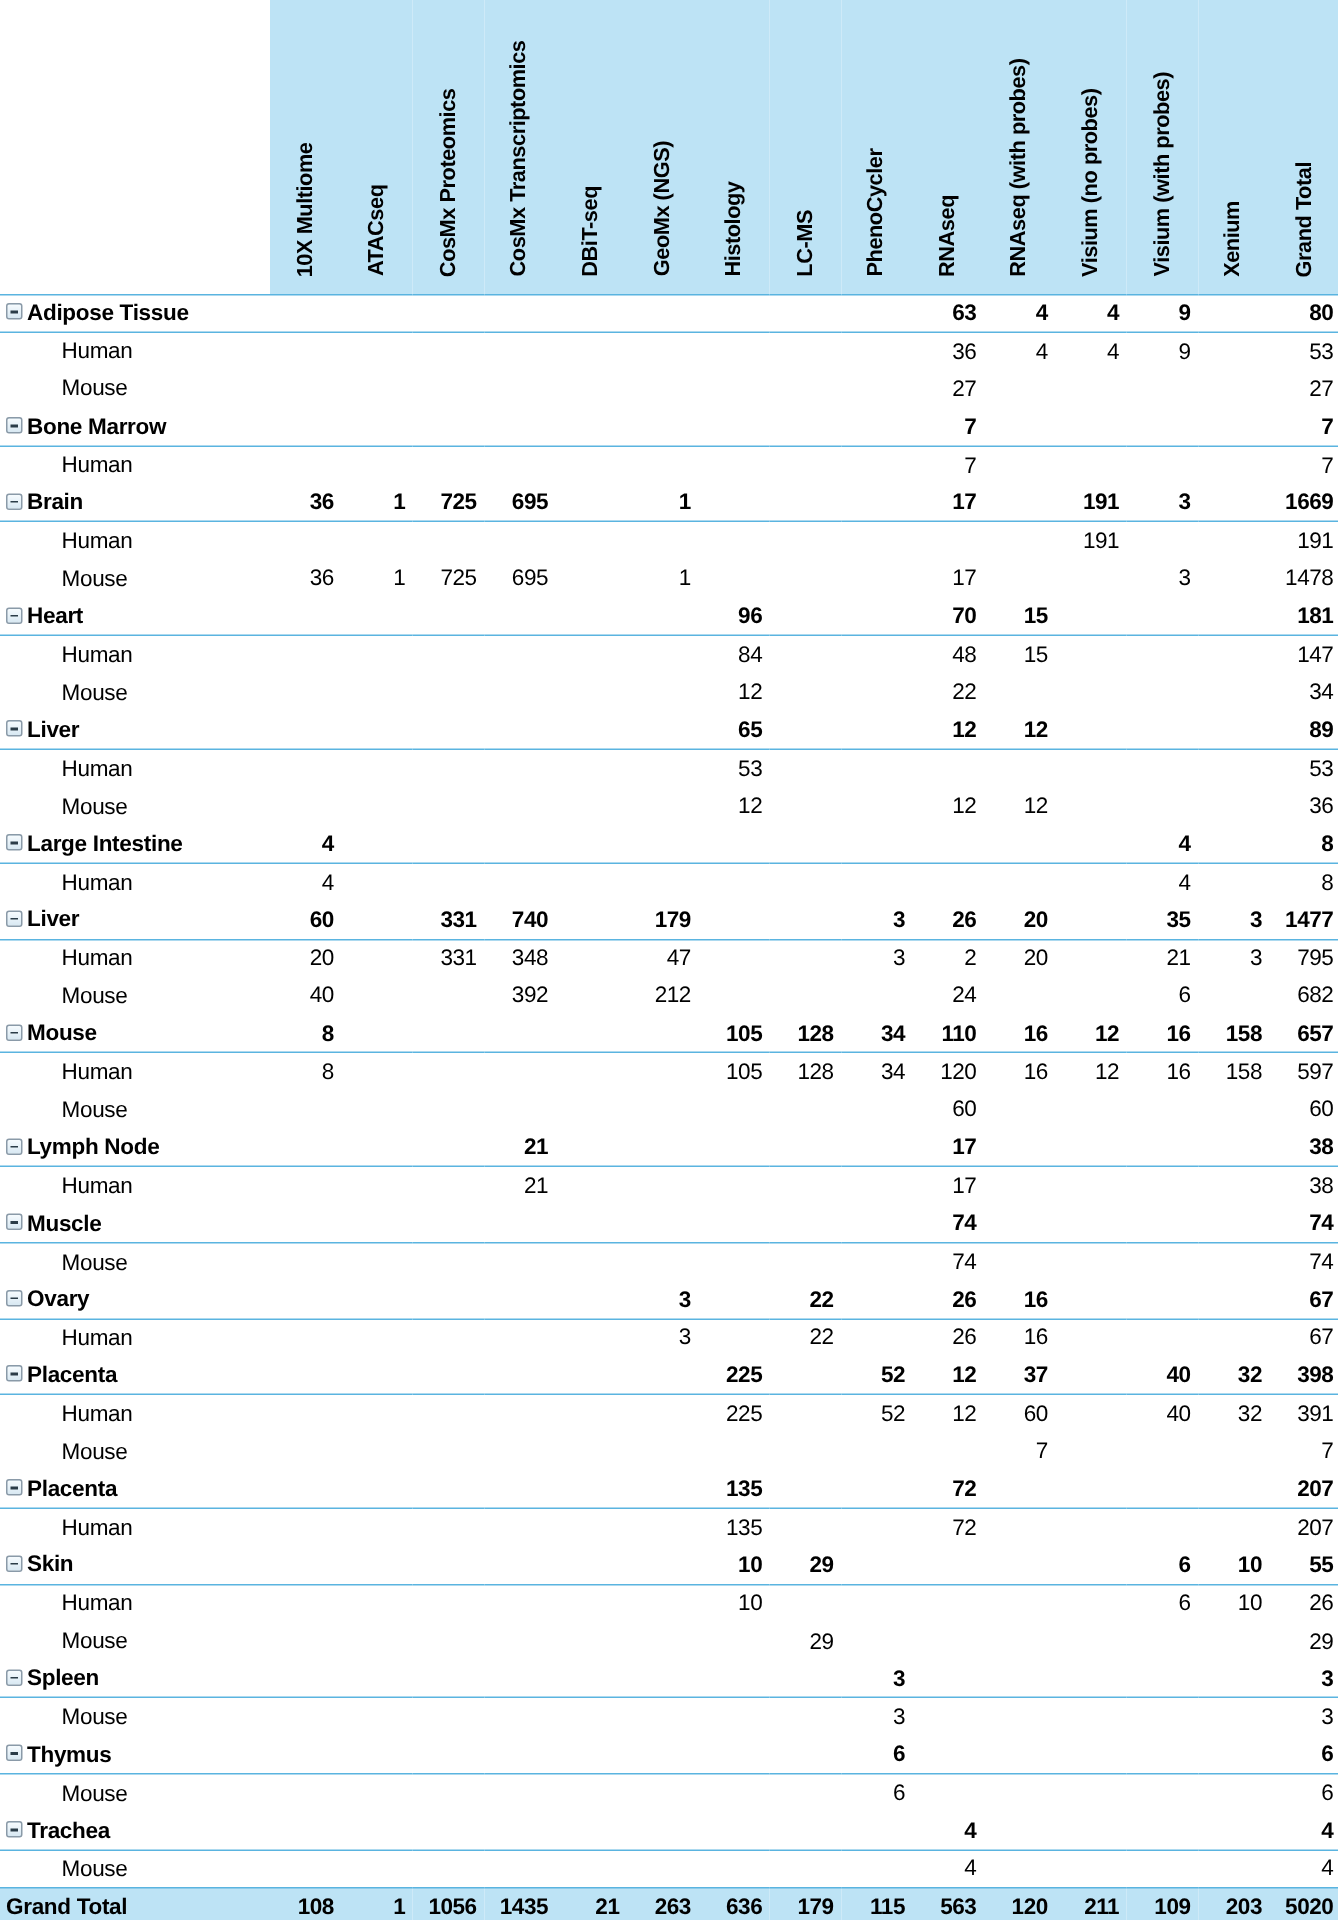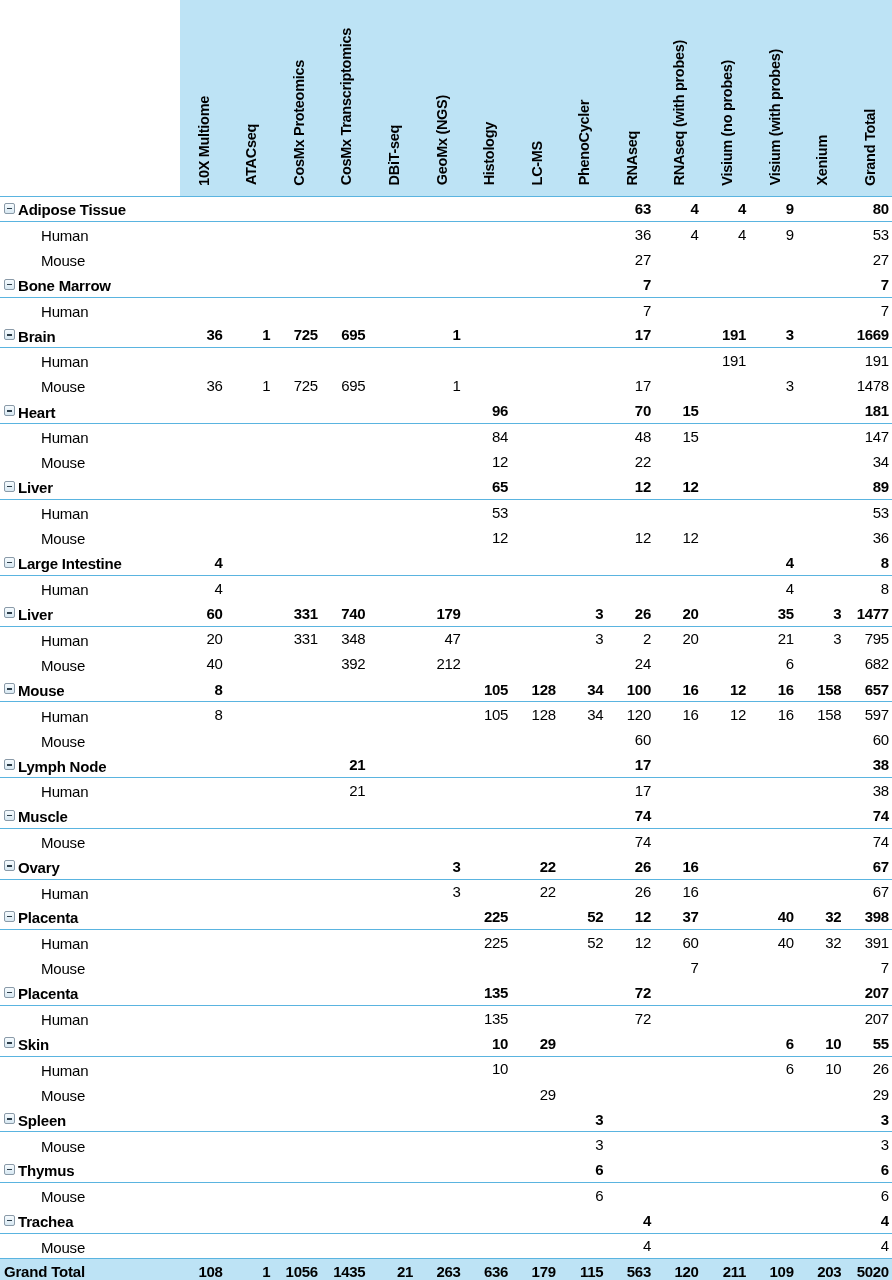--- a/index.html
+++ b/index.html
@@ -504,21 +504,21 @@
           <td class="label"><span class="pm-icon"></span><span class="group-label-text">Mouse</span></td>
           <td class="num">8</td>
           <td class="num"></td>
           <td class="num"></td>
           <td class="num"></td>
           <td class="num"></td>
           <td class="num"></td>
           <td class="num">105</td>
           <td class="num">128</td>
           <td class="num">34</td>
-          <td class="num">100</td>
+          <td class="num">110</td>
           <td class="num">16</td>
           <td class="num">12</td>
           <td class="num">16</td>
           <td class="num">158</td>
           <td class="num">657</td>
         </tr>
         <tr class="sub">
           <td class="label"><span class="group-label-text">Human</span></td>
           <td class="num">8</td>
           <td class="num"></td>

